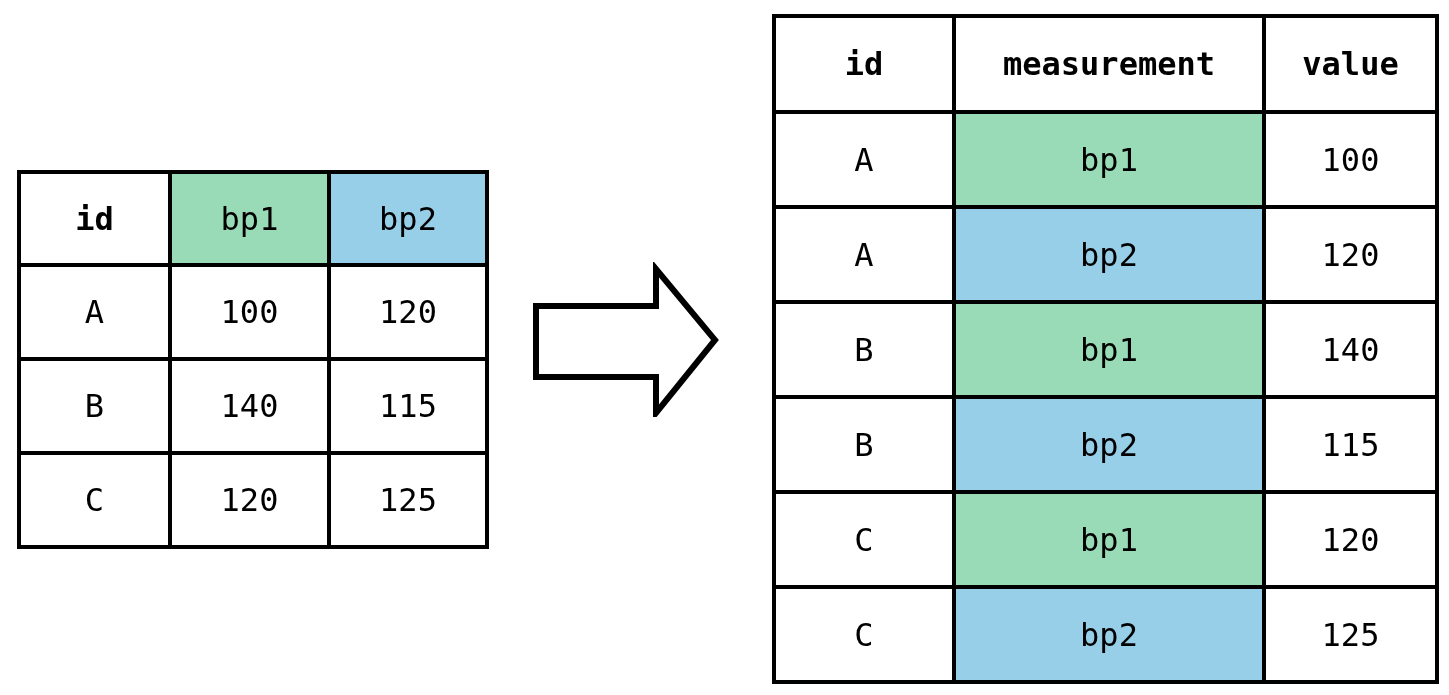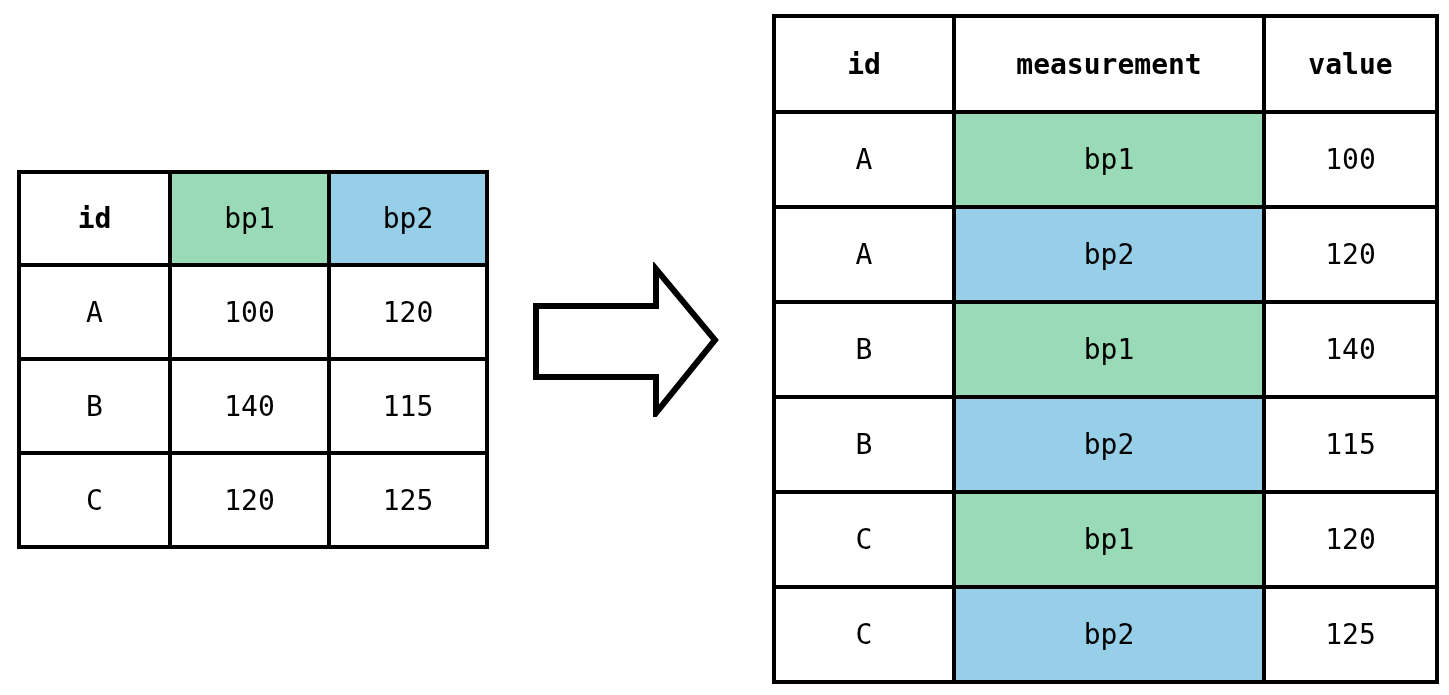--- a/index.html
+++ b/index.html
@@ -17,21 +17,21 @@
   }
   table {
     border-collapse: collapse;
     table-layout: fixed;
     position: absolute;
   }
   td, th {
     border: 4px solid #000000;
     text-align: center;
     vertical-align: middle;
-    font-size: 28px;
+    font-size: 32px;
     padding: 0;
     overflow: hidden;
     white-space: nowrap;
   }
   th { font-weight: bold; }
   th.normal-weight { font-weight: normal; }
 
   #wide-table  { left: 17px;  top: 170px; }
   #wide-table tr.header-row { height: 93px; }
   #wide-table tr.data-row   { height: 94px; }

